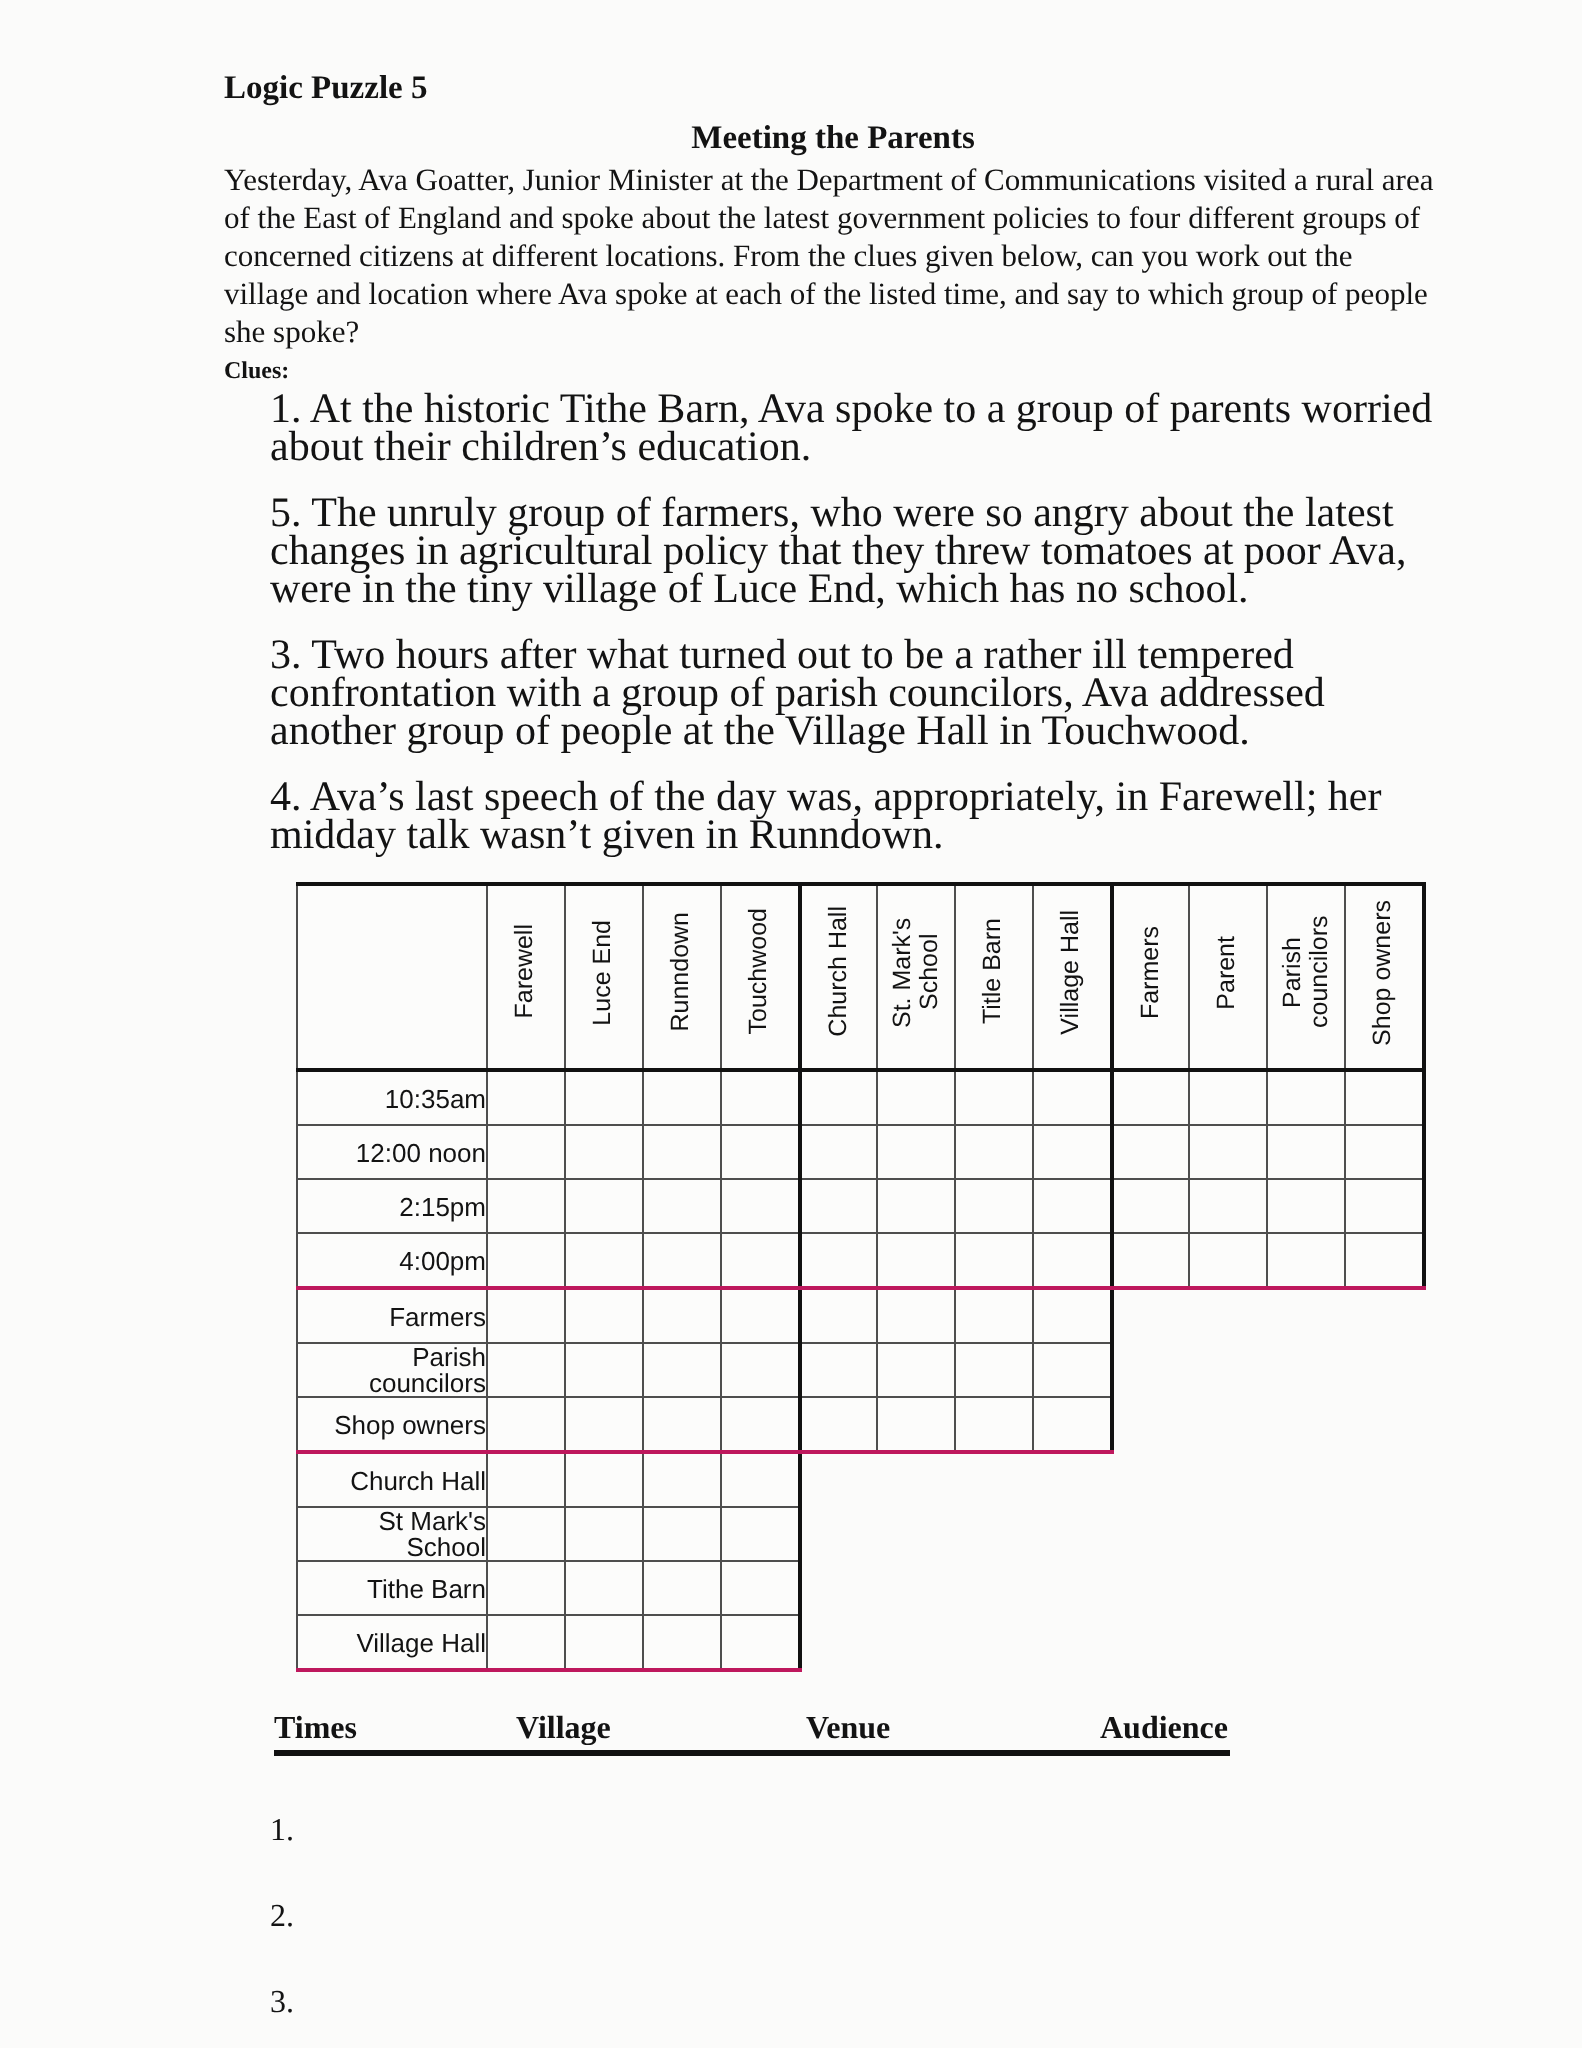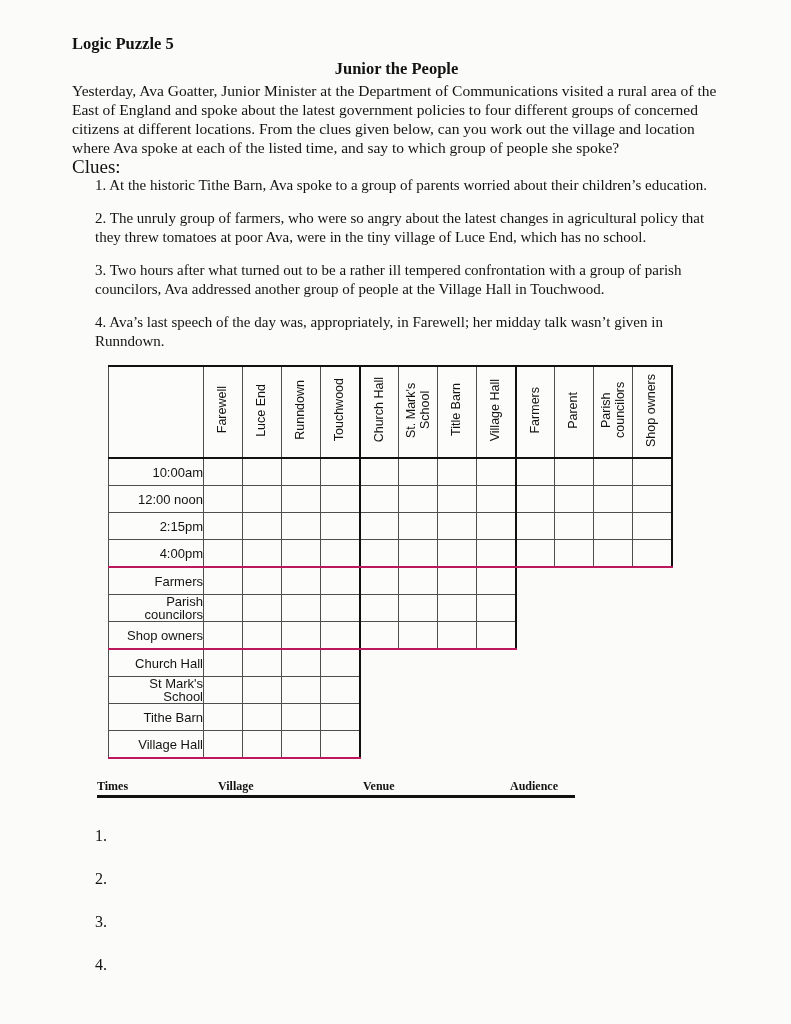--- a/index.html
+++ b/index.html
@@ -3,28 +3,28 @@
 <meta charset="utf-8">
 <style>
   html, body { margin: 0; padding: 0; }
   body {
     width: 791px; height: 1024px;
     background: #fbfbfa;
     color: #131313;
     font-family: "Liberation Serif", serif;
     overflow: hidden;
   }
-  .page { padding: 34px 70px 0 72px; box-sizing: border-box; width: 791px; height: 1024px; }
+  .page { padding: 34px 70px 0 112px; box-sizing: border-box; width: 791px; height: 1024px; }
 
   .doc-title { font-weight: bold; font-size: 16.5px; line-height: 19px; }
   .doc-subtitle { text-align: center; font-weight: bold; font-size: 16.5px; line-height: 19px; margin-top: 6px; }
   .intro { font-size: 15.5px; line-height: 19px; margin: 3px 0 0 0; }
-  .clues-heading { font-weight: normal; font-size: 19px; line-height: 19px; }
+  .clues-heading { font-weight: bold; font-size: 12px; line-height: 19px; }
   .clues { margin-left: 23px; max-width: 624px; }
-  .clue { font-size: 15px; line-height: 19px; margin: 0 0 14px 0; }
+  .clue { font-size: 21px; line-height: 19px; margin: 0 0 14px 0; }
 
   table.grid { margin: 1px 0 0 36px; border-collapse: collapse; table-layout: fixed; }
   table.grid td, table.grid th { border: 1px solid #4e4e4e; padding: 0; background: #fcfcfb; }
   table.grid th {
     border-top: 2px solid #111; border-bottom: 2px solid #111;
     height: 90px; font-weight: normal; vertical-align: middle; text-align: center;
   }
   .rot {
     display: inline-block;
     writing-mode: vertical-rl;
@@ -44,40 +44,40 @@
   th.corner { border-left: 2px solid #111; border-right: 2px solid #111; }
   .gr { border-right: 2px solid #111 !important; }
   tr.sec-end td { border-bottom: 2px solid #be185d; }
   td.cell { height: 26px; }
 
   .answers-header {
     margin: 20px 0 0 25px; width: 478px;
     display: flex;
     border-bottom: 3px solid #111;
     padding-bottom: 1px;
-    font-weight: bold; font-size: 12px;
+    font-weight: bold; font-size: 16px;
   }
   .answers-header span { display: block; }
   .ah-times { width: 121px; }
   .ah-village { width: 145px; }
   .ah-venue { width: 147px; }
   .answer-item { margin-left: 23px; margin-top: 24px; font-size: 16px; line-height: 19px; }
   .answer-item.first { margin-top: 28px; }
 </style>
 </head>
 <body>
 
 <div class="page">
   <div class="doc-title">Logic Puzzle 5</div>
-  <div class="doc-subtitle">Junior the People</div>
+  <div class="doc-subtitle">Meeting the Parents</div>
   <p class="intro">Yesterday, Ava Goatter, Junior Minister at the Department of Communications visited a rural area of the East of England and spoke about the latest government policies to four different groups of concerned citizens at different locations. From the clues given below, can you work out the village and location where Ava spoke at each of the listed time, and say to which group of people she spoke?</p>
   <div class="clues-heading">Clues:</div>
   <div class="clues">
     <p class="clue">1. At the historic Tithe Barn, Ava spoke to a group of parents worried about their children’s education.</p>
-    <p class="clue">2. The unruly group of farmers, who were so angry about the latest changes in agricultural policy that they threw tomatoes at poor Ava, were in the tiny village of Luce End, which has no school.</p>
+    <p class="clue">5. The unruly group of farmers, who were so angry about the latest changes in agricultural policy that they threw tomatoes at poor Ava, were in the tiny village of Luce End, which has no school.</p>
     <p class="clue">3. Two hours after what turned out to be a rather ill tempered confrontation with a group of parish councilors, Ava addressed another group of people at the Village Hall in Touchwood.</p>
     <p class="clue">4. Ava’s last speech of the day was, appropriately, in Farewell; her midday talk wasn’t given in Runndown.</p>
   </div>
 
   <table class="grid">
     <colgroup id="grid-cols">
         <col style="width: 95px;">
         <col style="width: 39px;">
         <col style="width: 39px;">
         <col style="width: 39px;">
@@ -101,21 +101,21 @@
           <th class=""><span class="rot">Church Hall</span></th>
           <th class=""><span class="rot">St. Mark's School</span></th>
           <th class=""><span class="rot">Title Barn</span></th>
           <th class="gr"><span class="rot">Village Hall</span></th>
           <th class=""><span class="rot">Farmers</span></th>
           <th class=""><span class="rot">Parent</span></th>
           <th class=""><span class="rot">Parish councilors</span></th>
           <th class="gr"><span class="rot">Shop owners</span></th>
         </tr>
         <tr>
-          <td class="rlabel">10:00am</td>
+          <td class="rlabel">10:35am</td>
           <td class="cell"></td>
           <td class="cell"></td>
           <td class="cell"></td>
           <td class="cell gr"></td>
           <td class="cell"></td>
           <td class="cell"></td>
           <td class="cell"></td>
           <td class="cell gr"></td>
           <td class="cell"></td>
           <td class="cell"></td>

